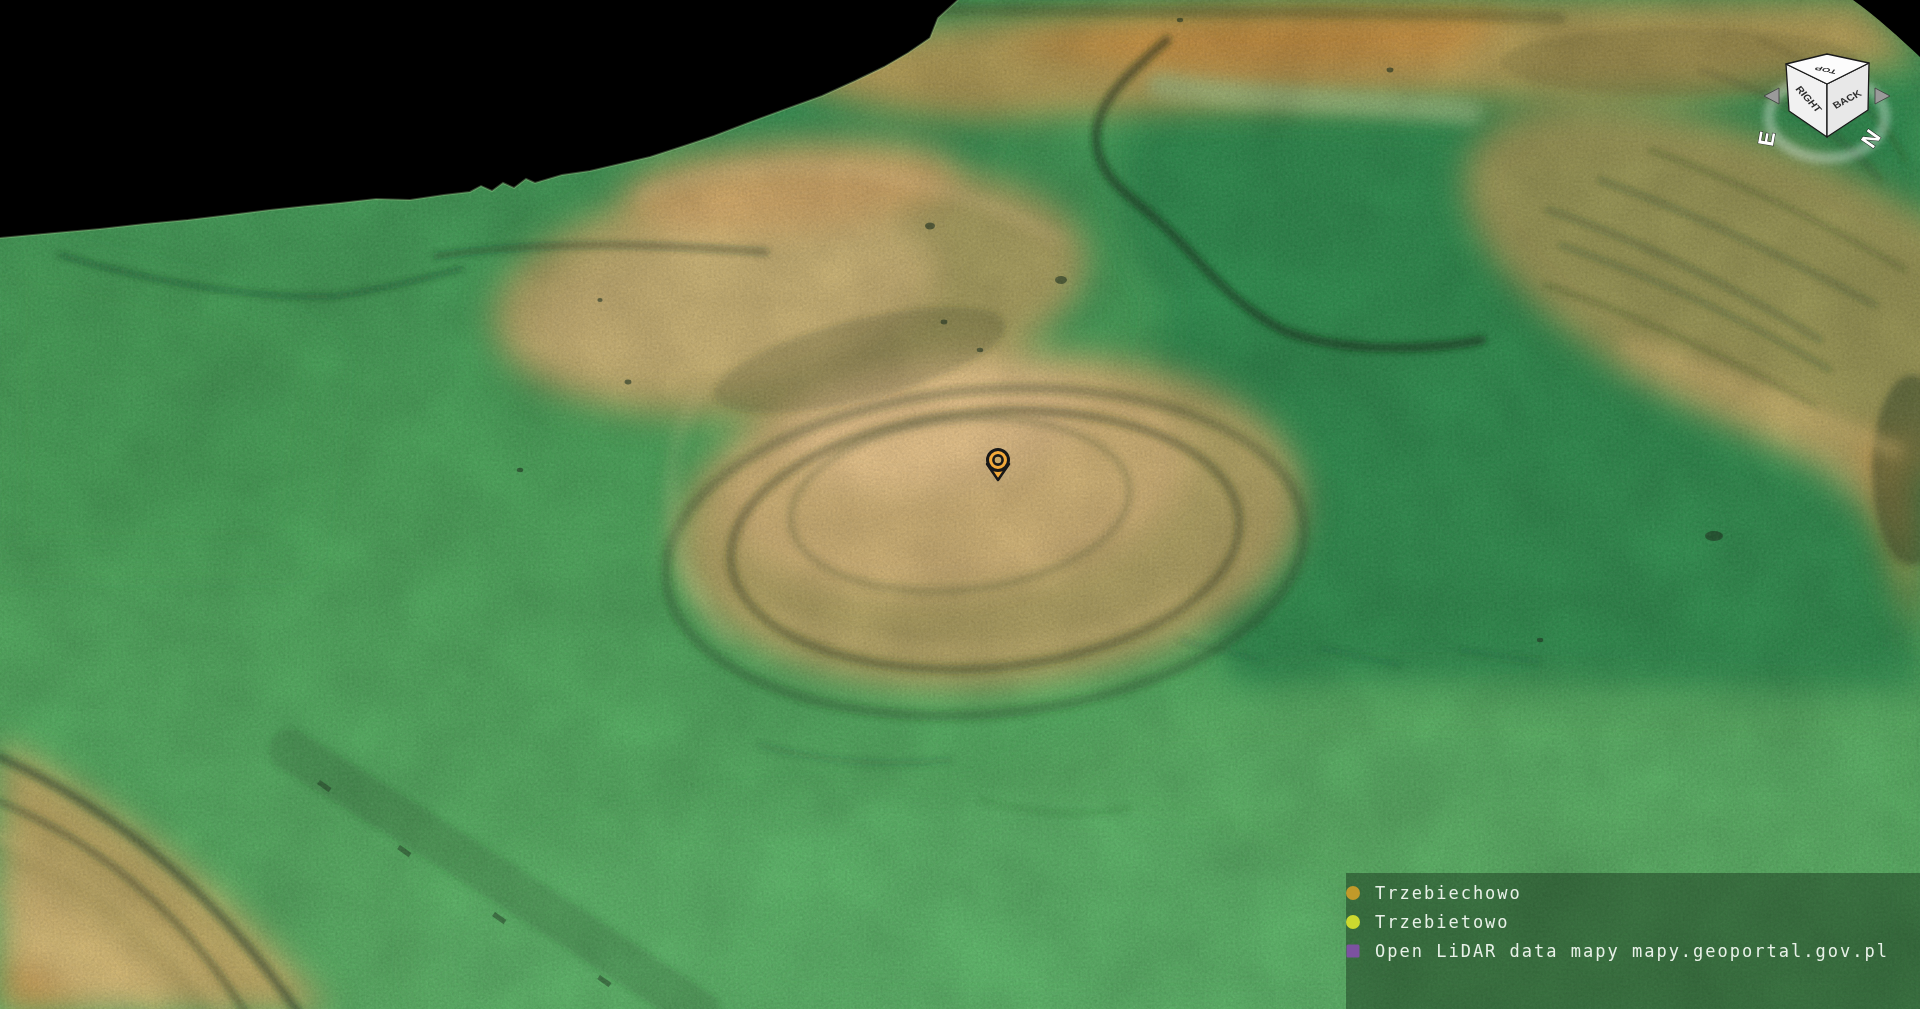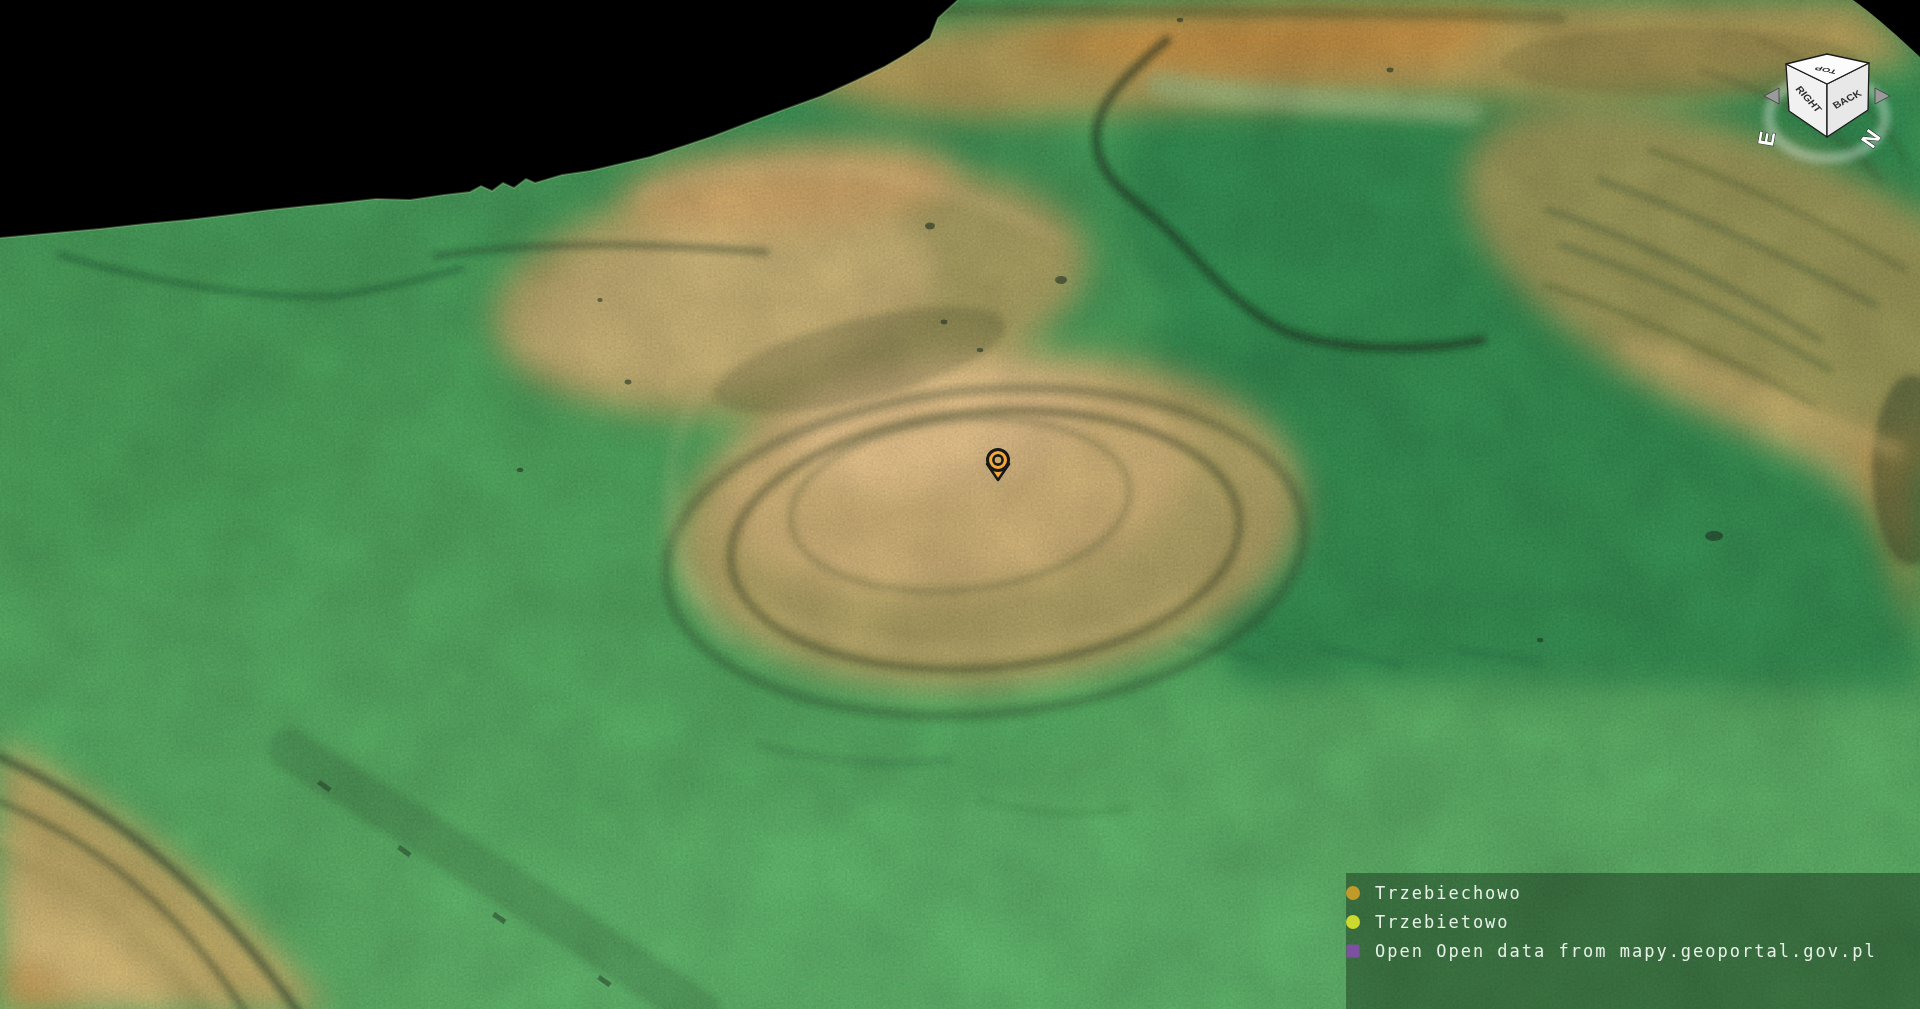--- a/index.html
+++ b/index.html
@@ -196,17 +196,17 @@
   <div class="legend-row">
     <svg width="14" height="14">
       <circle cx="7" cy="7" r="7" fill="#ccd92f"></circle>
     </svg>
     <span class="legend-label">Trzebietowo</span>
   </div>
   <div class="legend-row">
     <svg width="14" height="14">
       <rect x="0.5" y="0.5" width="13" height="13" rx="1.5" fill="#7c52a0"></rect>
     </svg>
-    <span class="legend-label">Open Open data from mapy.geoportal.gov.pl</span>
+    <span class="legend-label">Open LiDAR data mapy mapy.geoportal.gov.pl</span>
   </div>
 </div>
 
 </div>
 
 </body></html>

